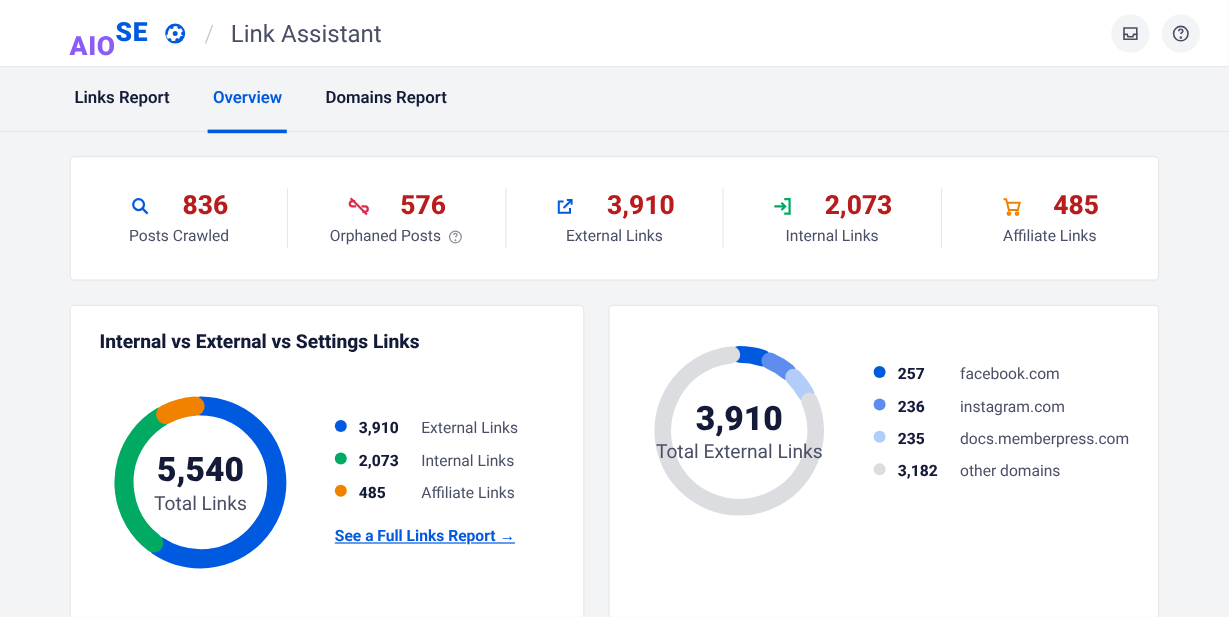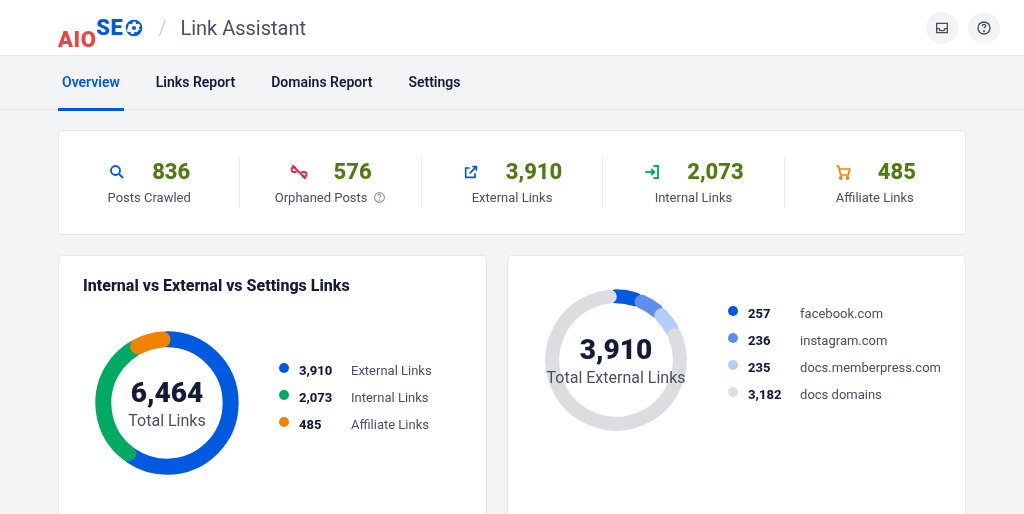--- a/index.html
+++ b/index.html
@@ -13,22 +13,22 @@
   }
   .topbar {
     background: #fff;
     height: 56px;
     display: flex;
     align-items: center;
     padding: 0 24px 0 58px;
     border-bottom: 1px solid #e8e8eb;
   }
   .logo { display: flex; align-items: center; font-weight: 900; font-size: 22px; letter-spacing: 0.5px; }
-  .logo-aio { color: #ef4444; margin-top: 24px; }
-  .logo-seo { color: #005ae0; display: flex; align-items: center; }
+  .logo-aio { color: #8b5cf6; margin-top: 24px; }
+  .logo-seo { color: #005ae0; display: flex; align-items: center; gap: 12px; }
   .divider-slash { color: #c0c4cc; margin: 0 14px; font-size: 20px; font-weight: 300; }
   .crumb { color: #4a4f66; font-size: 20px; }
   .top-spacer { flex: 1; }
   .top-icon-btn {
     width: 32px; height: 32px; border-radius: 50%;
     background: #f3f4f5; display: flex; align-items: center; justify-content: center;
     margin-left: 10px; cursor: pointer; color: #4a4f66;
   }
 
   .tabbar {
@@ -67,21 +67,21 @@
     padding: 2px 10px;
   }
   .stat:last-child { border-right: none; }
   .stat-top {
     display: flex;
     align-items: center;
     justify-content: center;
     gap: 26px;
     font-size: 22px;
     font-weight: 800;
-    color: #4d7c0f;
+    color: #b91c1c;
   }
   .stat-top .ico { width: 18px; height: 18px; display: inline-flex; align-items: center; justify-content: center; }
   .stat-label { font-size: 13px; color: #4a4f66; margin-top: 6px; display: inline-flex; align-items: center; justify-content: center; gap: 6px; }
 
   .row2 {
     display: flex;
     gap: 20px;
     margin-top: 20px;
   }
   .panel {
@@ -129,24 +129,23 @@
   <div class="top-icon-btn">
     <svg width="16" height="16" viewBox="0 0 24 24" fill="none" stroke="#4a4f66" stroke-width="2">
         <circle cx="12" cy="12" r="9"></circle>
         <path d="M9.5 9a2.5 2.5 0 015 0c0 1.5-2.5 2-2.5 3.5"></path>
         <circle cx="12" cy="17" r="0.6" fill="#4a4f66"></circle>
       </svg>
   </div>
 </div>
 
 <div class="tabbar">
+  <div class="tab">Links Report</div>
   <div class="tab active">Overview</div>
-  <div class="tab">Links Report</div>
   <div class="tab">Domains Report</div>
-  <div class="tab">Settings</div>
 </div>
 
 <div class="content">
 
   <div class="stats-card">
     <div class="stat">
       <div class="stat-top">
         <span class="ico">
           <svg width="18" height="18" viewBox="0 0 24 24" fill="none" stroke="#005ae0" stroke-width="2.5">
               <circle cx="10" cy="10" r="6"></circle>
@@ -223,40 +222,41 @@
     <div class="panel">
       <div class="panel-title">Internal vs External vs Settings Links</div>
       <div class="panel-body">
         <div class="donut-wrap">
           <svg id="donutA" width="168" height="168" viewBox="0 0 42 42">
               <circle cx="21" cy="21" r="15.915" fill="none" stroke="#005ae0" stroke-width="4" stroke-linecap="round" stroke-dasharray="59.338499183634 40.65839498012912" transform="rotate(-90 21 21)"></circle>
               <circle cx="21" cy="21" r="15.915" fill="none" stroke="#00aa63" stroke-width="4" stroke-linecap="round" stroke-dasharray="30.938020739163857 69.05887342459926" transform="rotate(127.62523191094621 21 21)"></circle>
               <circle cx="21" cy="21" r="15.915" fill="none" stroke="#f18200" stroke-width="4" stroke-linecap="round" stroke-dasharray="6.387144435506494 93.60974972825662" transform="rotate(243.00556586270875 21 21)"></circle>
             </svg>
           <div class="donut-center">
-            <div class="big">6,464</div>
+            <div class="big">5,540</div>
             <div class="sub">Total Links</div>
           </div>
         </div>
         <div class="legend">
           <div class="legend-row">
             <span class="legend-dot" style="background:#005ae0"></span>
             <span class="legend-val">3,910</span>
             <span class="legend-label">External Links</span>
           </div>
           <div class="legend-row">
             <span class="legend-dot" style="background:#00aa63"></span>
             <span class="legend-val">2,073</span>
             <span class="legend-label">Internal Links</span>
           </div>
           <div class="legend-row">
             <span class="legend-dot" style="background:#f18200"></span>
             <span class="legend-val">485</span>
             <span class="legend-label">Affiliate Links</span>
           </div>
+          <a class="report-link">See a Full Links Report →</a>
         </div>
       </div>
     </div>
 
     <div class="panel">
       <div class="panel-body">
         <div class="donut-wrap">
           <svg id="donutB" width="168" height="168" viewBox="0 0 42 42">
               <circle cx="21" cy="21" r="15.915" fill="none" stroke="#005ae0" stroke-width="3.5" stroke-linecap="round" stroke-dasharray="4.906070979645838 95.09082318411728" transform="rotate(-90 21 21)"></circle>
               <circle cx="21" cy="21" r="15.915" fill="none" stroke="#5f8dee" stroke-width="3.5" stroke-linecap="round" stroke-dasharray="4.369003261630742 95.62789090213238" transform="rotate(-66.33759590792839 21 21)"></circle>
@@ -280,20 +280,20 @@
             <span class="legend-label">instagram.com</span>
           </div>
           <div class="legend-row">
             <span class="legend-dot" style="background:#b2cdf8"></span>
             <span class="legend-val">235</span>
             <span class="legend-label">docs.memberpress.com</span>
           </div>
           <div class="legend-row">
             <span class="legend-dot" style="background:#dcdde1"></span>
             <span class="legend-val">3,182</span>
-            <span class="legend-label">docs domains</span>
+            <span class="legend-label">other domains</span>
           </div>
         </div>
       </div>
     </div>
   </div>
 
 </div>
 
 </body></html>

